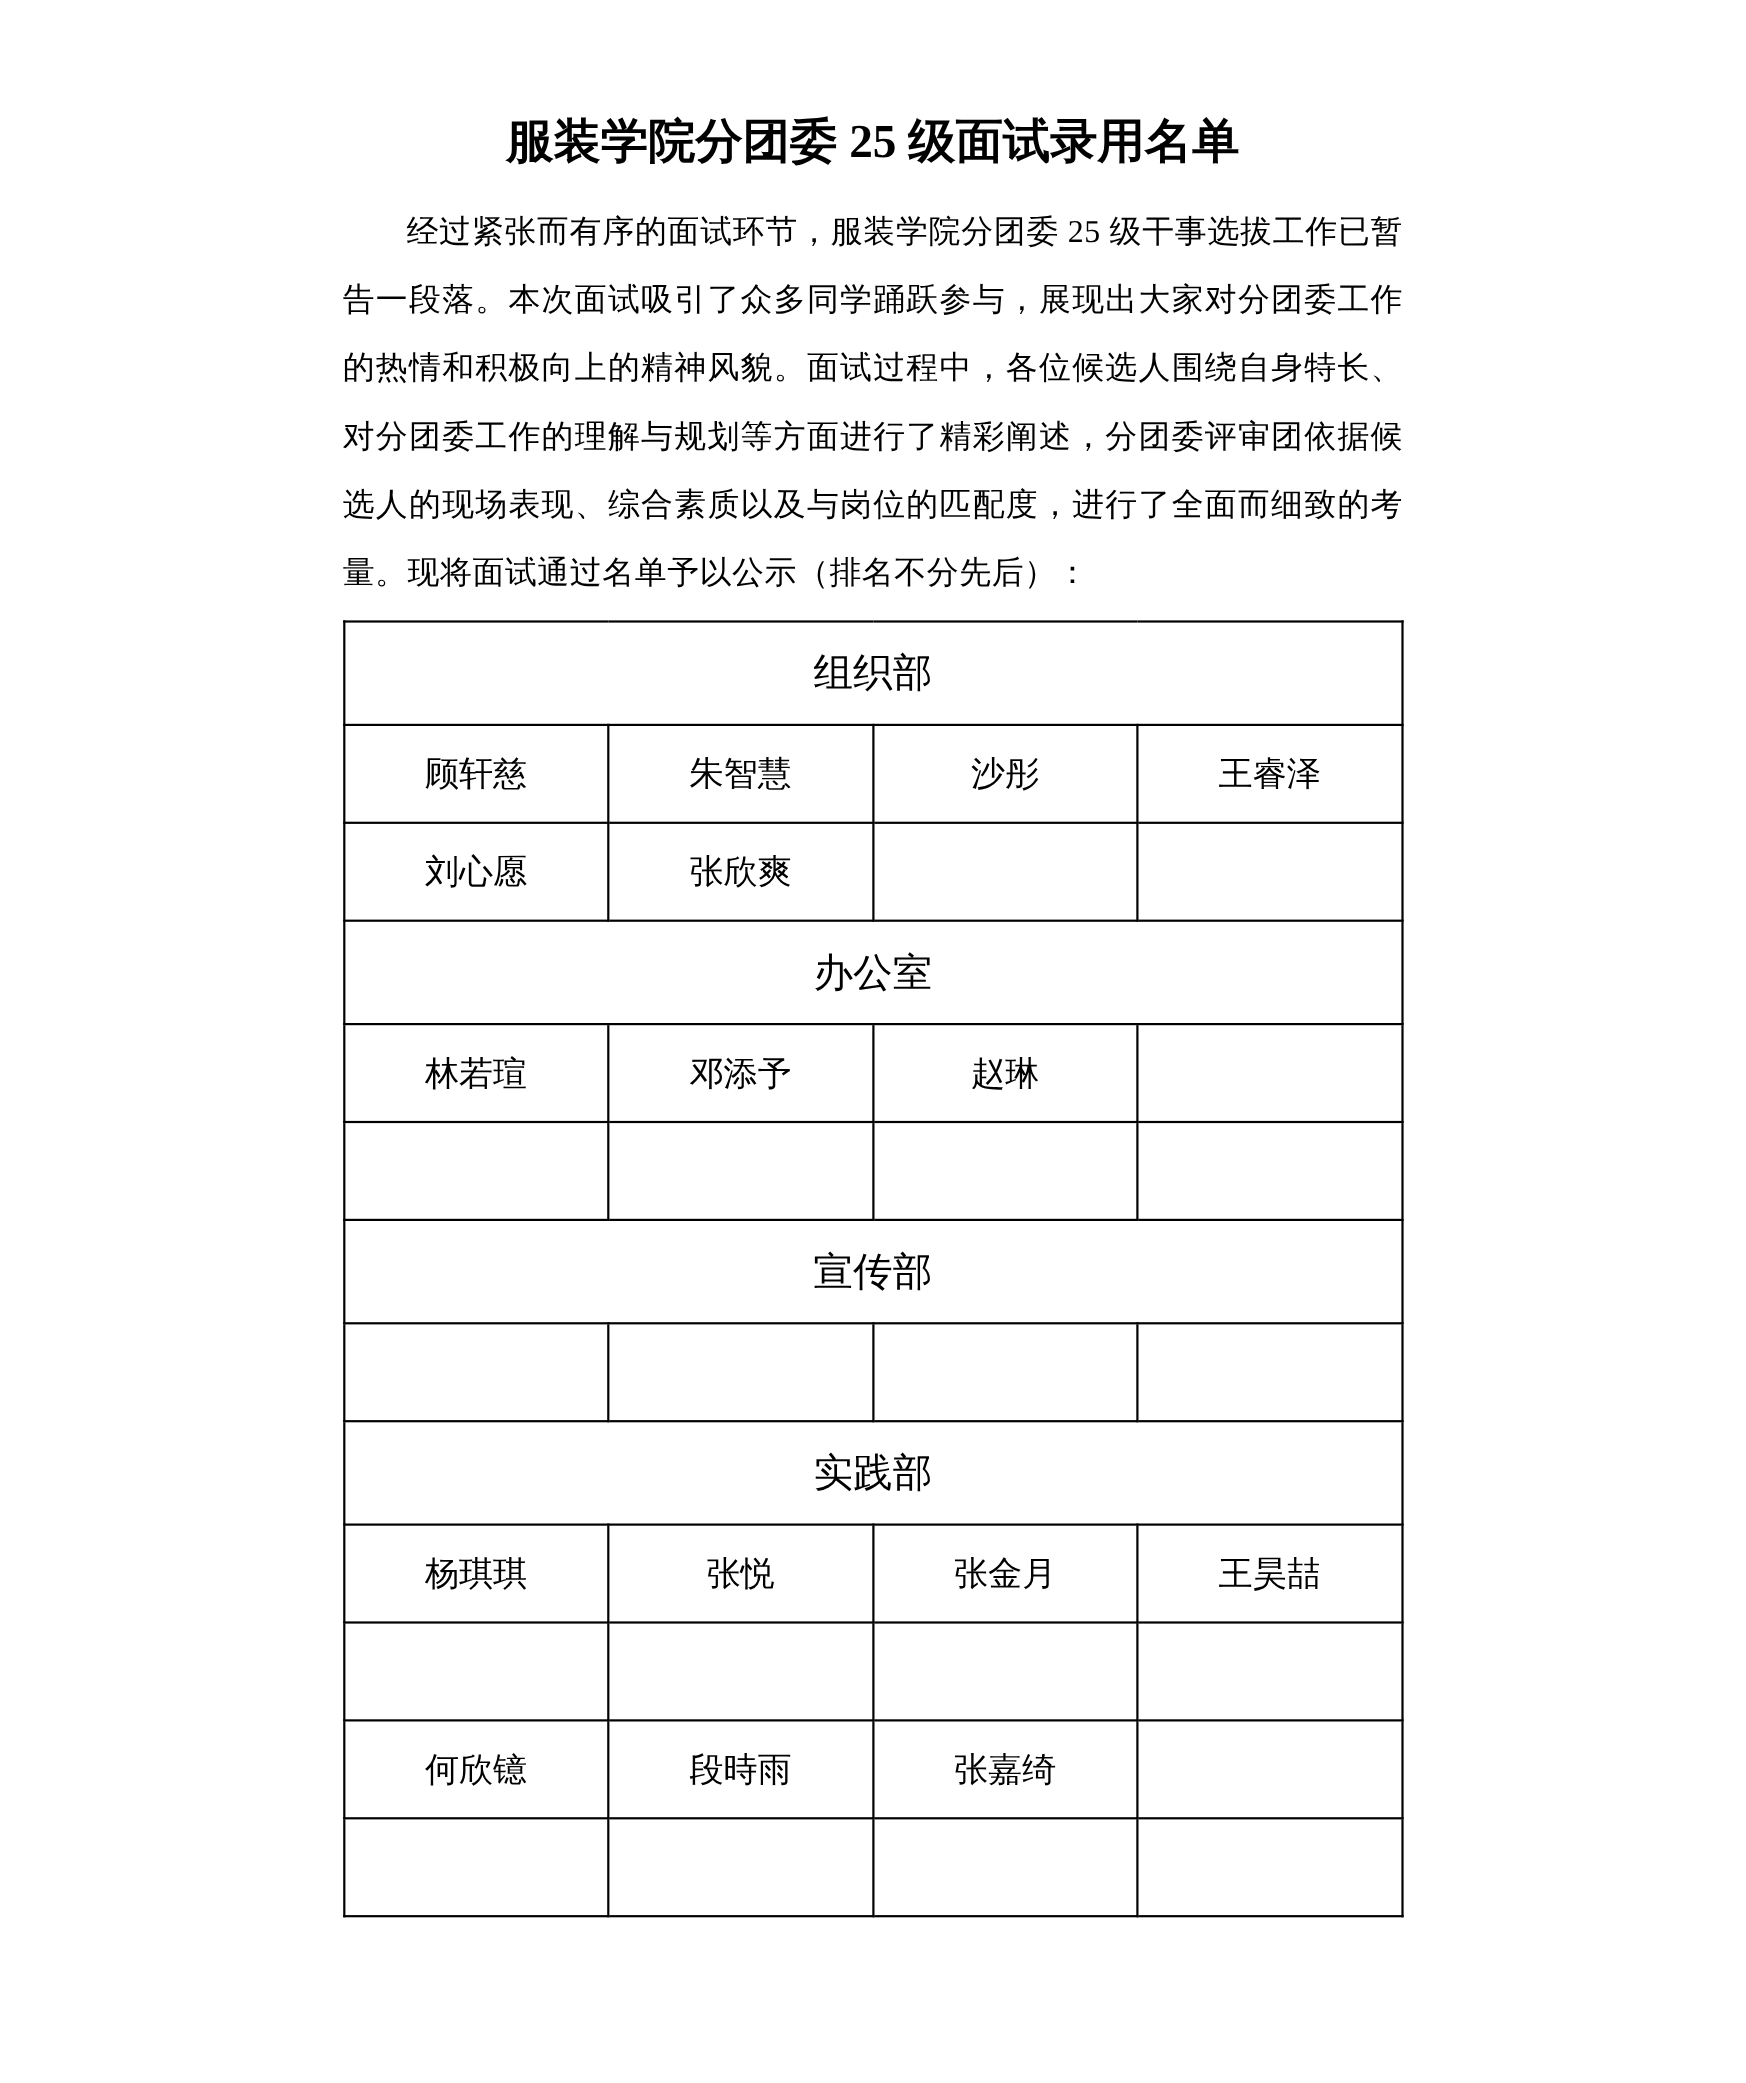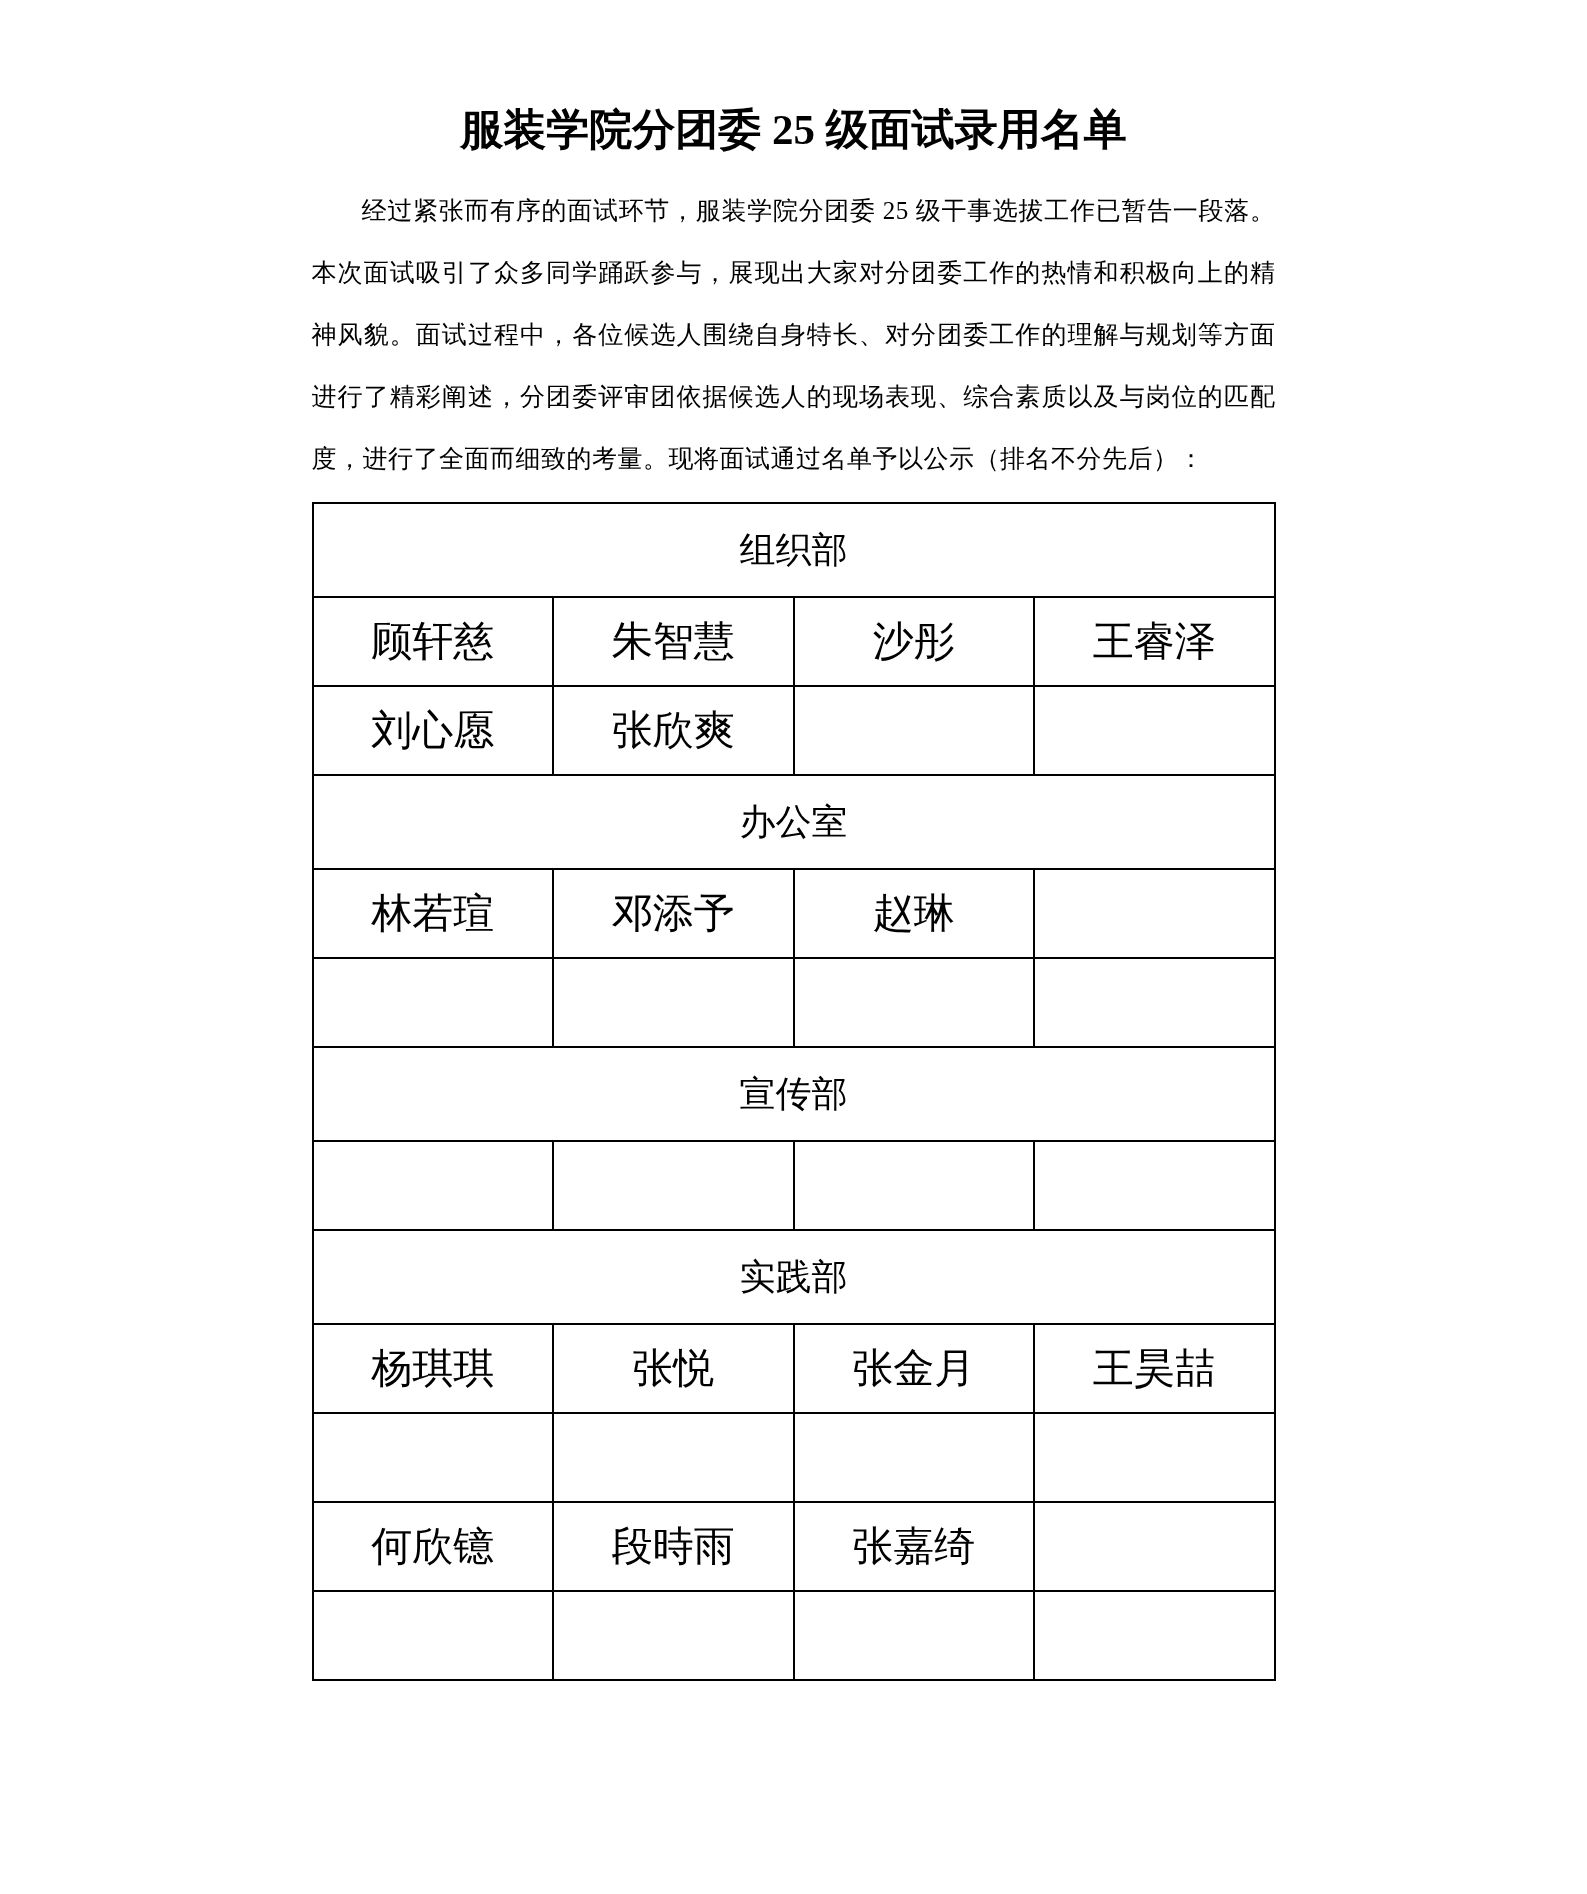--- a/index.html
+++ b/index.html
@@ -21,21 +21,21 @@
   }
   .doc-title {
     margin: 0;
     font-size: 43px;
     font-weight: bold;
     text-align: center;
     line-height: 1.4;
   }
   .intro {
     margin: 20px 0 12px 0;
-    font-size: 25px;
+    font-size: 29px;
     line-height: 62px;
     text-align: justify;
     text-indent: 2em;
     letter-spacing: 0.5px;
   }
   table.roster {
     width: 100%;
     border-collapse: collapse;
     table-layout: fixed;
   }
@@ -46,21 +46,21 @@
     padding: 0;
     overflow: hidden;
   }
   td.section-header {
     height: 92px;
     font-size: 36px;
     border-radius: 25px;
   }
   td.name-cell {
     height: 87px;
-    font-size: 41px;
+    font-size: 31px;
     width: 25%;
   }
 </style>
 </head>
 <body>
 
 <div class="page">
   <h1 class="doc-title">服装学院分团委 25 级面试录用名单</h1>
 
   <p class="intro">经过紧张而有序的面试环节，服装学院分团委 25 级干事选拔工作已暂告一段落。本次面试吸引了众多同学踊跃参与，展现出大家对分团委工作的热情和积极向上的精神风貌。面试过程中，各位候选人围绕自身特长、对分团委工作的理解与规划等方面进行了精彩阐述，分团委评审团依据候选人的现场表现、综合素质以及与岗位的匹配度，进行了全面而细致的考量。现将面试通过名单予以公示（排名不分先后）：</p>

